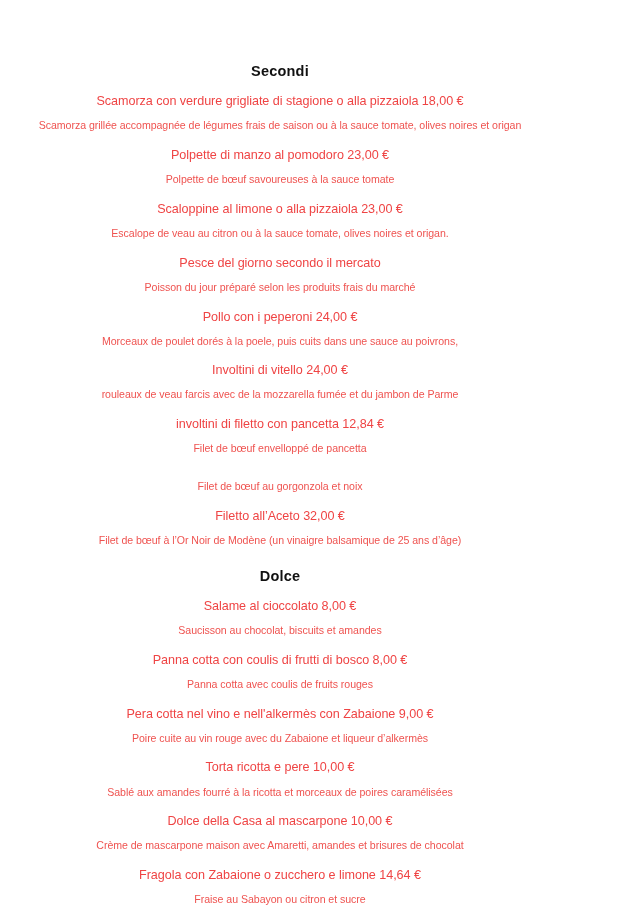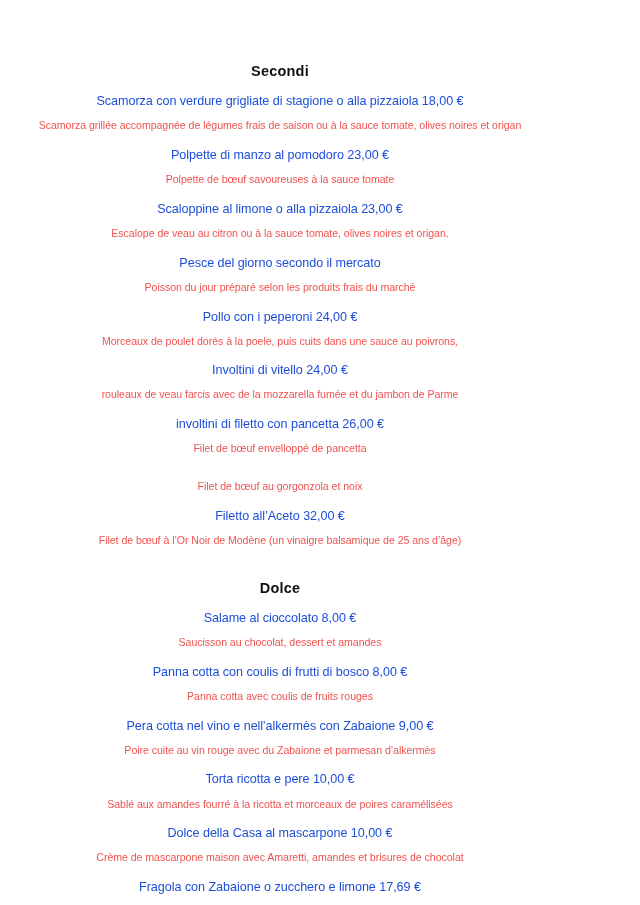--- a/index.html
+++ b/index.html
@@ -24,30 +24,30 @@
     align-items: stretch;
   }
   .section-heading {
     text-align: center;
     font-size: 14.5px;
     font-weight: bold;
     color: #111111;
     letter-spacing: 0.2px;
   }
   #secondi-heading { margin-top: 53px; }
-  #dolce-heading  { margin-top: 32px; }
+  #dolce-heading  { margin-top: 20px; }
 
   .dish {
     text-align: center;
     margin-top: 14px;
   }
   .dish-name {
     display: block;
     font-size: 12.6px;
-    color: #1d4ed8;
+    color: #ef4444;
     line-height: 1.28;
     letter-spacing: -0.05px;
   }
   .dish-desc {
     display: block;
     font-size: 10.6px;
     color: #ef5350;
     line-height: 1.3;
     margin-top: 10px;
     letter-spacing: -0.05px;
@@ -78,51 +78,51 @@
   </div>
   <div class="dish">
     <span class="dish-name">Pollo con i peperoni 24,00 €</span>
     <span class="dish-desc">Morceaux de poulet dorés à la poele, puis cuits dans une sauce au poivrons,</span>
   </div>
   <div class="dish">
     <span class="dish-name">Involtini di vitello 24,00 €</span>
     <span class="dish-desc">rouleaux de veau farcis avec de la mozzarella fumée et du jambon de Parme</span>
   </div>
   <div class="dish">
-    <span class="dish-name">involtini di filetto con pancetta 26,00 €</span>
+    <span class="dish-name">involtini di filetto con pancetta 12,84 €</span>
     <span class="dish-desc">Filet de bœuf envelloppé de pancetta</span>
   </div>
   <div class="dish">
     <span class="dish-desc">Filet de bœuf au gorgonzola et noix</span>
   </div>
   <div class="dish">
     <span class="dish-name">Filetto all’Aceto 32,00 €</span>
     <span class="dish-desc">Filet de bœuf à l’Or Noir de Modène (un vinaigre balsamique de 25 ans d’âge)</span>
   </div>
 
   <div class="section-heading" id="dolce-heading">Dolce</div>
 
   <div class="dish">
     <span class="dish-name">Salame al cioccolato 8,00 €</span>
-    <span class="dish-desc">Saucisson au chocolat, dessert et amandes</span>
+    <span class="dish-desc">Saucisson au chocolat, biscuits et amandes</span>
   </div>
   <div class="dish">
     <span class="dish-name">Panna cotta con coulis di frutti di bosco 8,00 €</span>
     <span class="dish-desc">Panna cotta avec coulis de fruits rouges</span>
   </div>
   <div class="dish">
     <span class="dish-name">Pera cotta nel vino e nell'alkermès con Zabaione 9,00 €</span>
-    <span class="dish-desc">Poire cuite au vin rouge avec du Zabaione et parmesan d’alkermès</span>
+    <span class="dish-desc">Poire cuite au vin rouge avec du Zabaione et liqueur d’alkermès</span>
   </div>
   <div class="dish">
     <span class="dish-name">Torta ricotta e pere 10,00 €</span>
     <span class="dish-desc">Sablé aux amandes fourré à la ricotta et morceaux de poires caramélisées</span>
   </div>
   <div class="dish">
     <span class="dish-name">Dolce della Casa al mascarpone 10,00 €</span>
     <span class="dish-desc">Crème de mascarpone maison avec Amaretti, amandes et brisures de chocolat</span>
   </div>
   <div class="dish">
-    <span class="dish-name">Fragola con Zabaione o zucchero e limone 17,69 €</span>
+    <span class="dish-name">Fragola con Zabaione o zucchero e limone 14,64 €</span>
     <span class="dish-desc">Fraise au Sabayon ou citron et sucre</span>
   </div>
 
 </div>
 
 </body></html>

